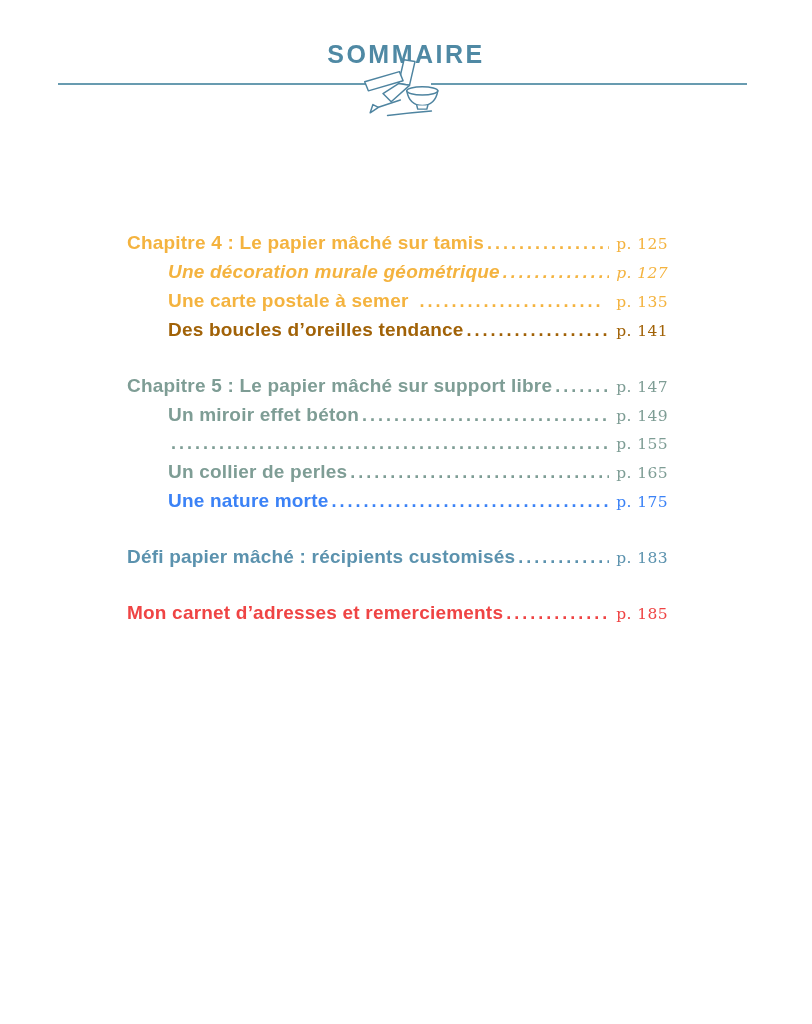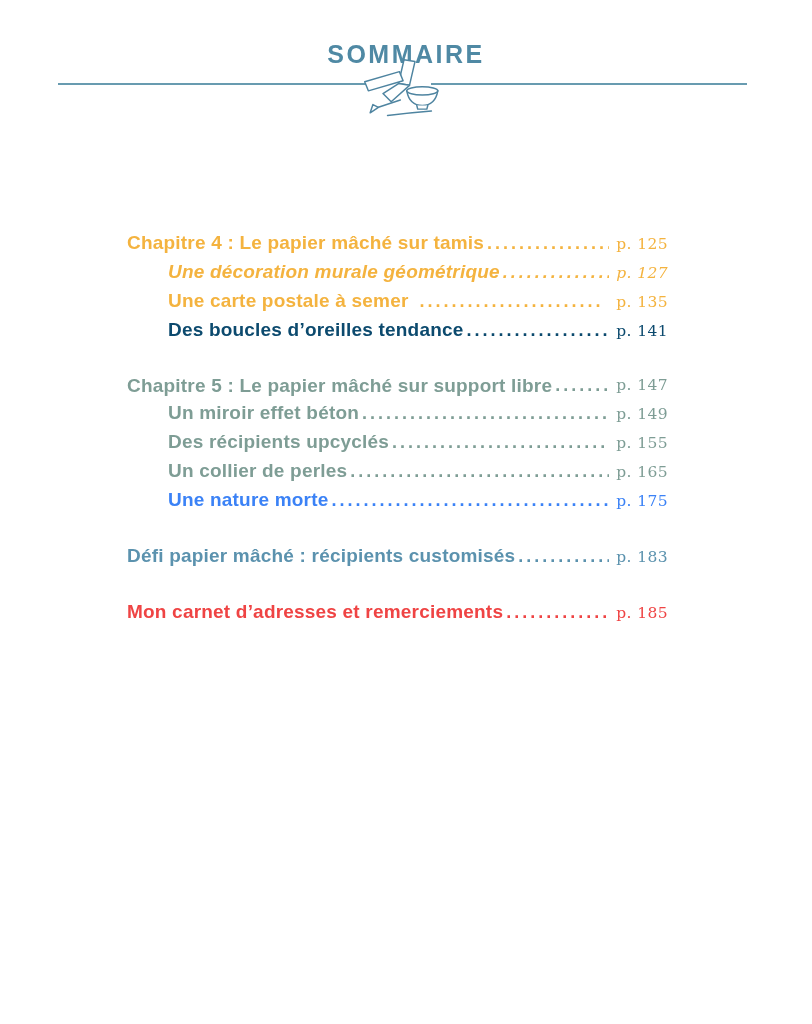--- a/index.html
+++ b/index.html
@@ -121,40 +121,39 @@
     <span class="leader">............................................................................................................................................................................................................................</span>
     <span class="pagenum">p. 127</span>
   </div>
 
   <div class="toc-row sub" style="color: rgb(244, 179, 63); gap: 8px;">
     <span class="label">Une carte postale à semer</span>
     <span class="leader">............................................................................................................................................................................................................................</span>
     <span class="pagenum">p. 135</span>
   </div>
 
-  <div class="toc-row sub" style="color: #0c4a6e;">
+  <div class="toc-row sub" style="color: #a16207;">
     <span class="label">Des boucles d’oreilles tendance</span>
     <span class="leader">............................................................................................................................................................................................................................</span>
     <span class="pagenum">p. 141</span>
   </div>
 
-  <div class="toc-row chapter gap" style="color: rgb(126, 157, 149); align-items: center;">
+  <div class="toc-row chapter gap" style="color: rgb(126, 157, 149);">
     <span class="label">Chapitre 5 : Le papier mâché sur support libre</span>
     <span class="leader">............................................................................................................................................................................................................................</span>
     <span class="pagenum">p. 147</span>
   </div>
 
   <div class="toc-row sub" style="color: rgb(126, 157, 149);">
     <span class="label">Un miroir effet béton</span>
     <span class="leader">............................................................................................................................................................................................................................</span>
     <span class="pagenum">p. 149</span>
   </div>
 
   <div class="toc-row sub" style="color: rgb(126, 157, 149);">
-    <span class="label">Des récipients upcyclés</span>
     <span class="leader">............................................................................................................................................................................................................................</span>
     <span class="pagenum">p. 155</span>
   </div>
 
   <div class="toc-row sub" style="color: rgb(126, 157, 149);">
     <span class="label">Un collier de perles</span>
     <span class="leader">............................................................................................................................................................................................................................</span>
     <span class="pagenum">p. 165</span>
   </div>
 

